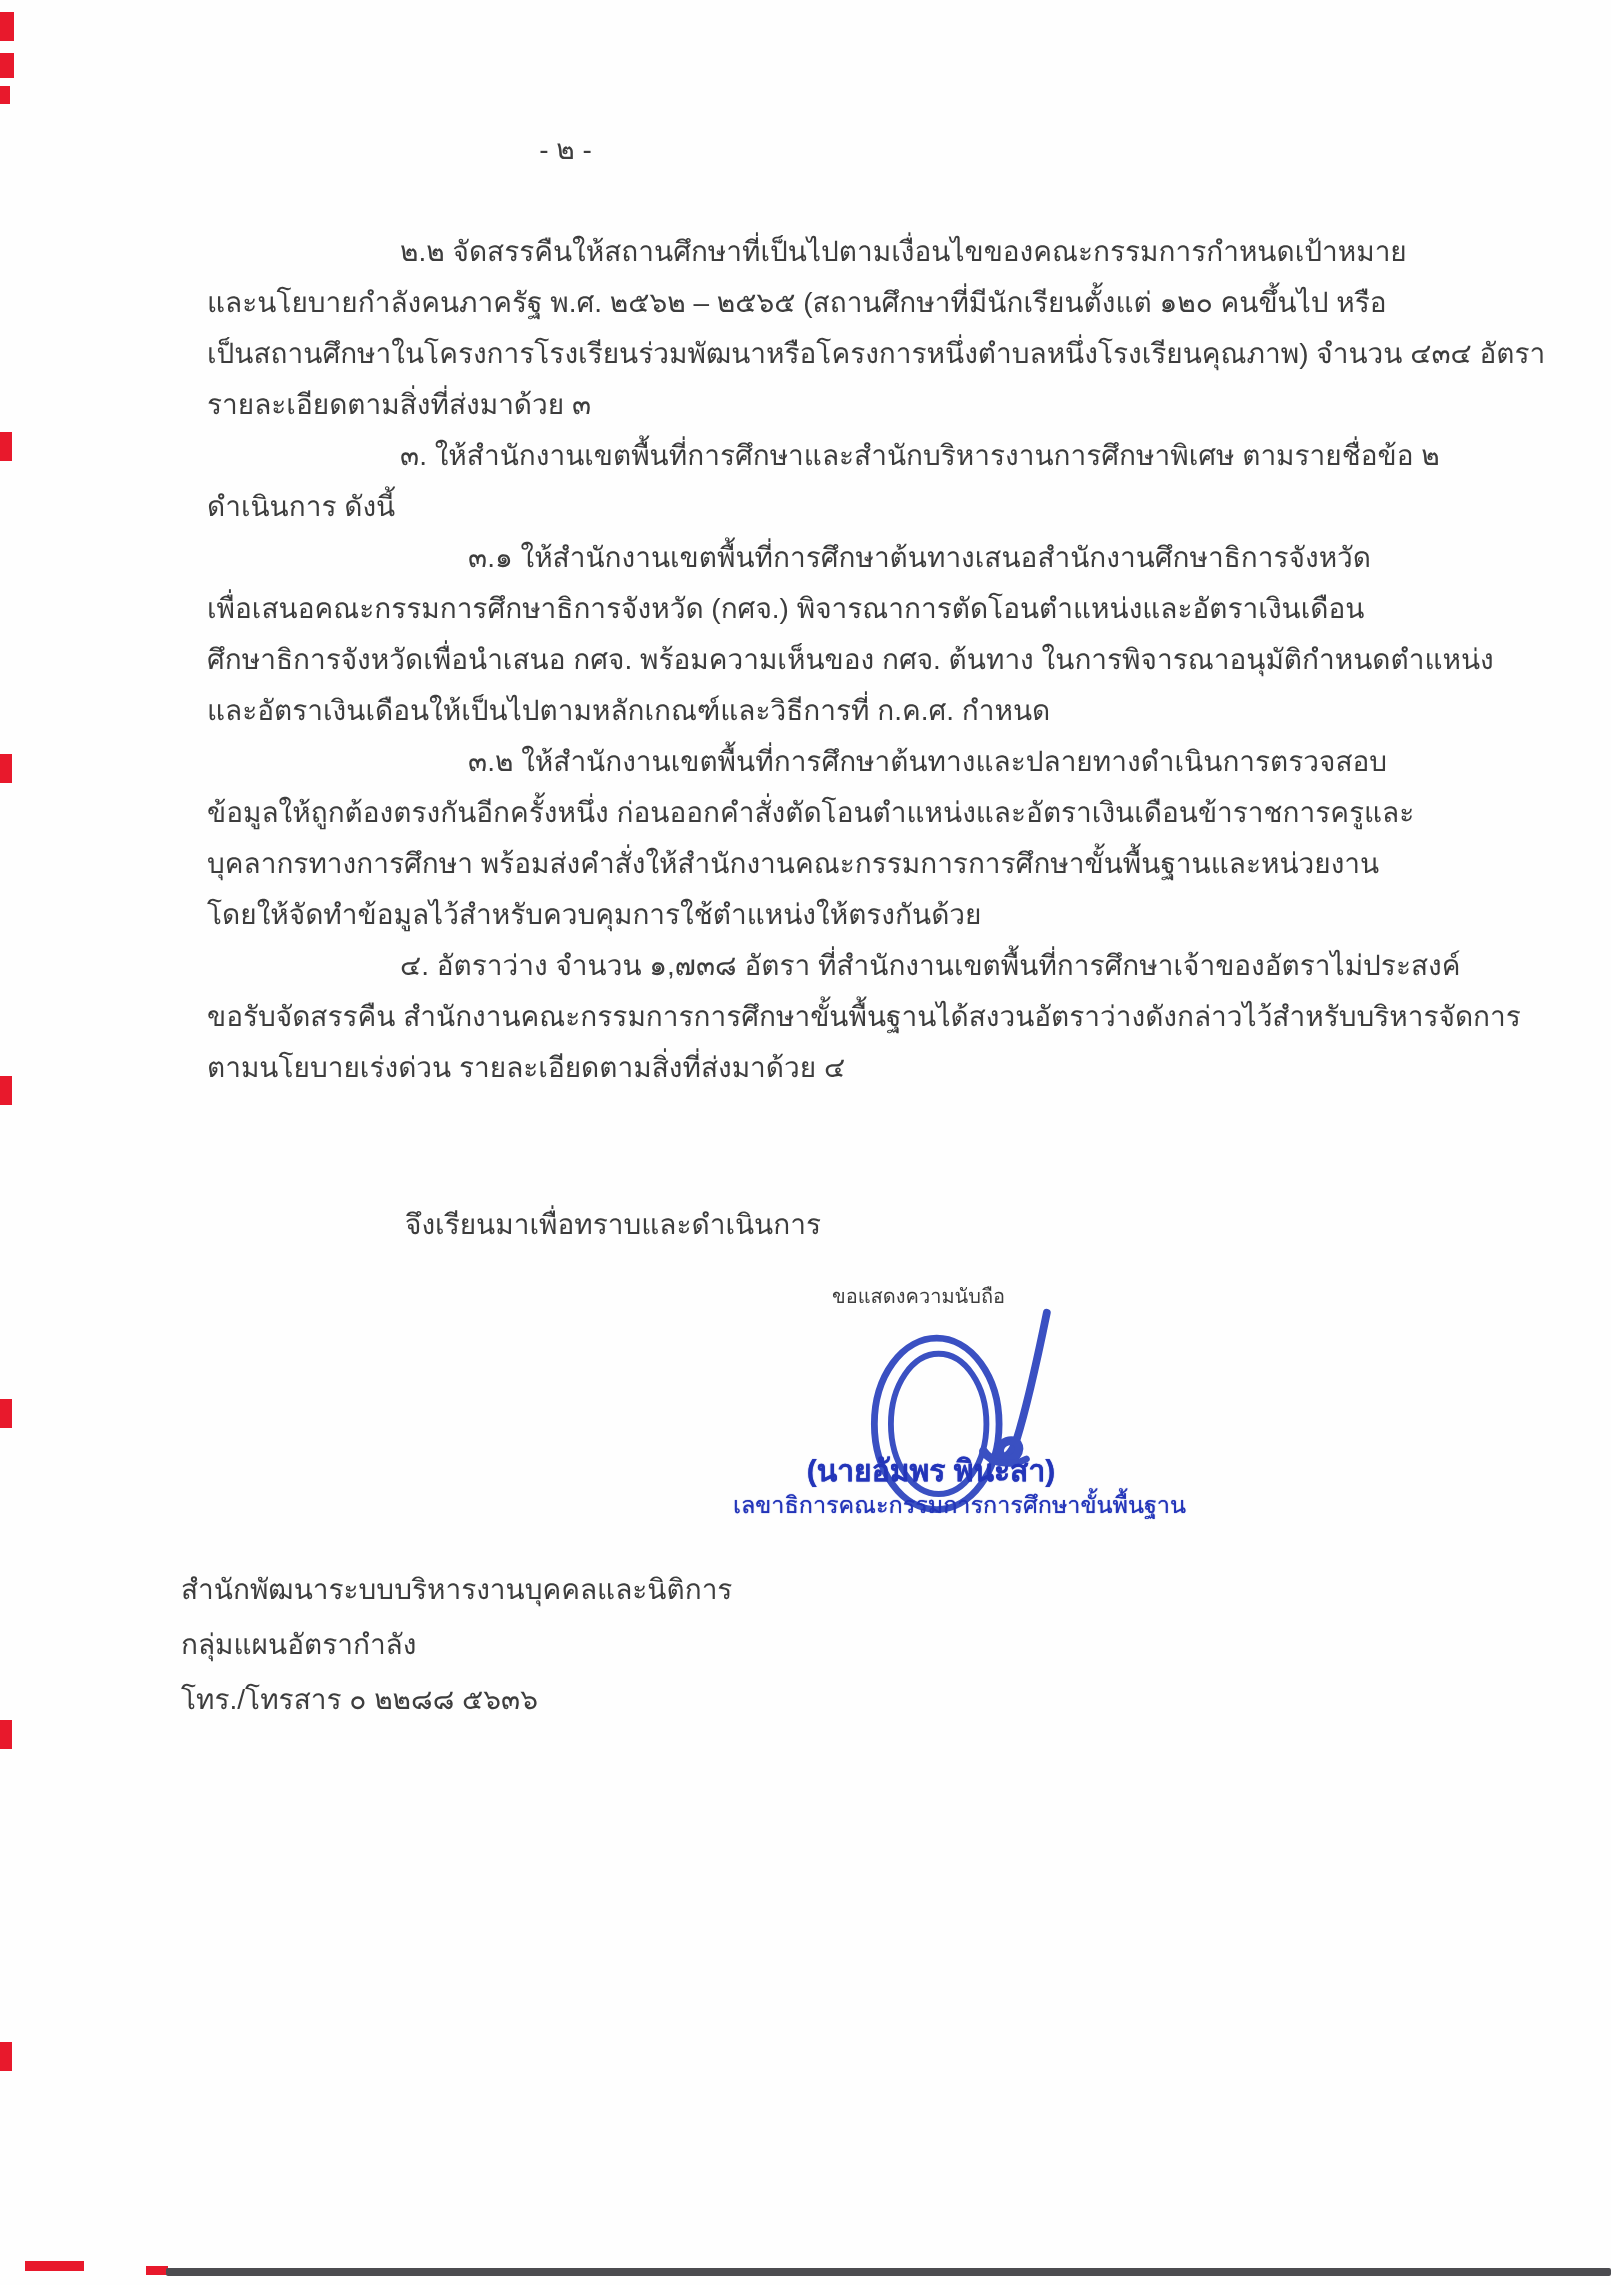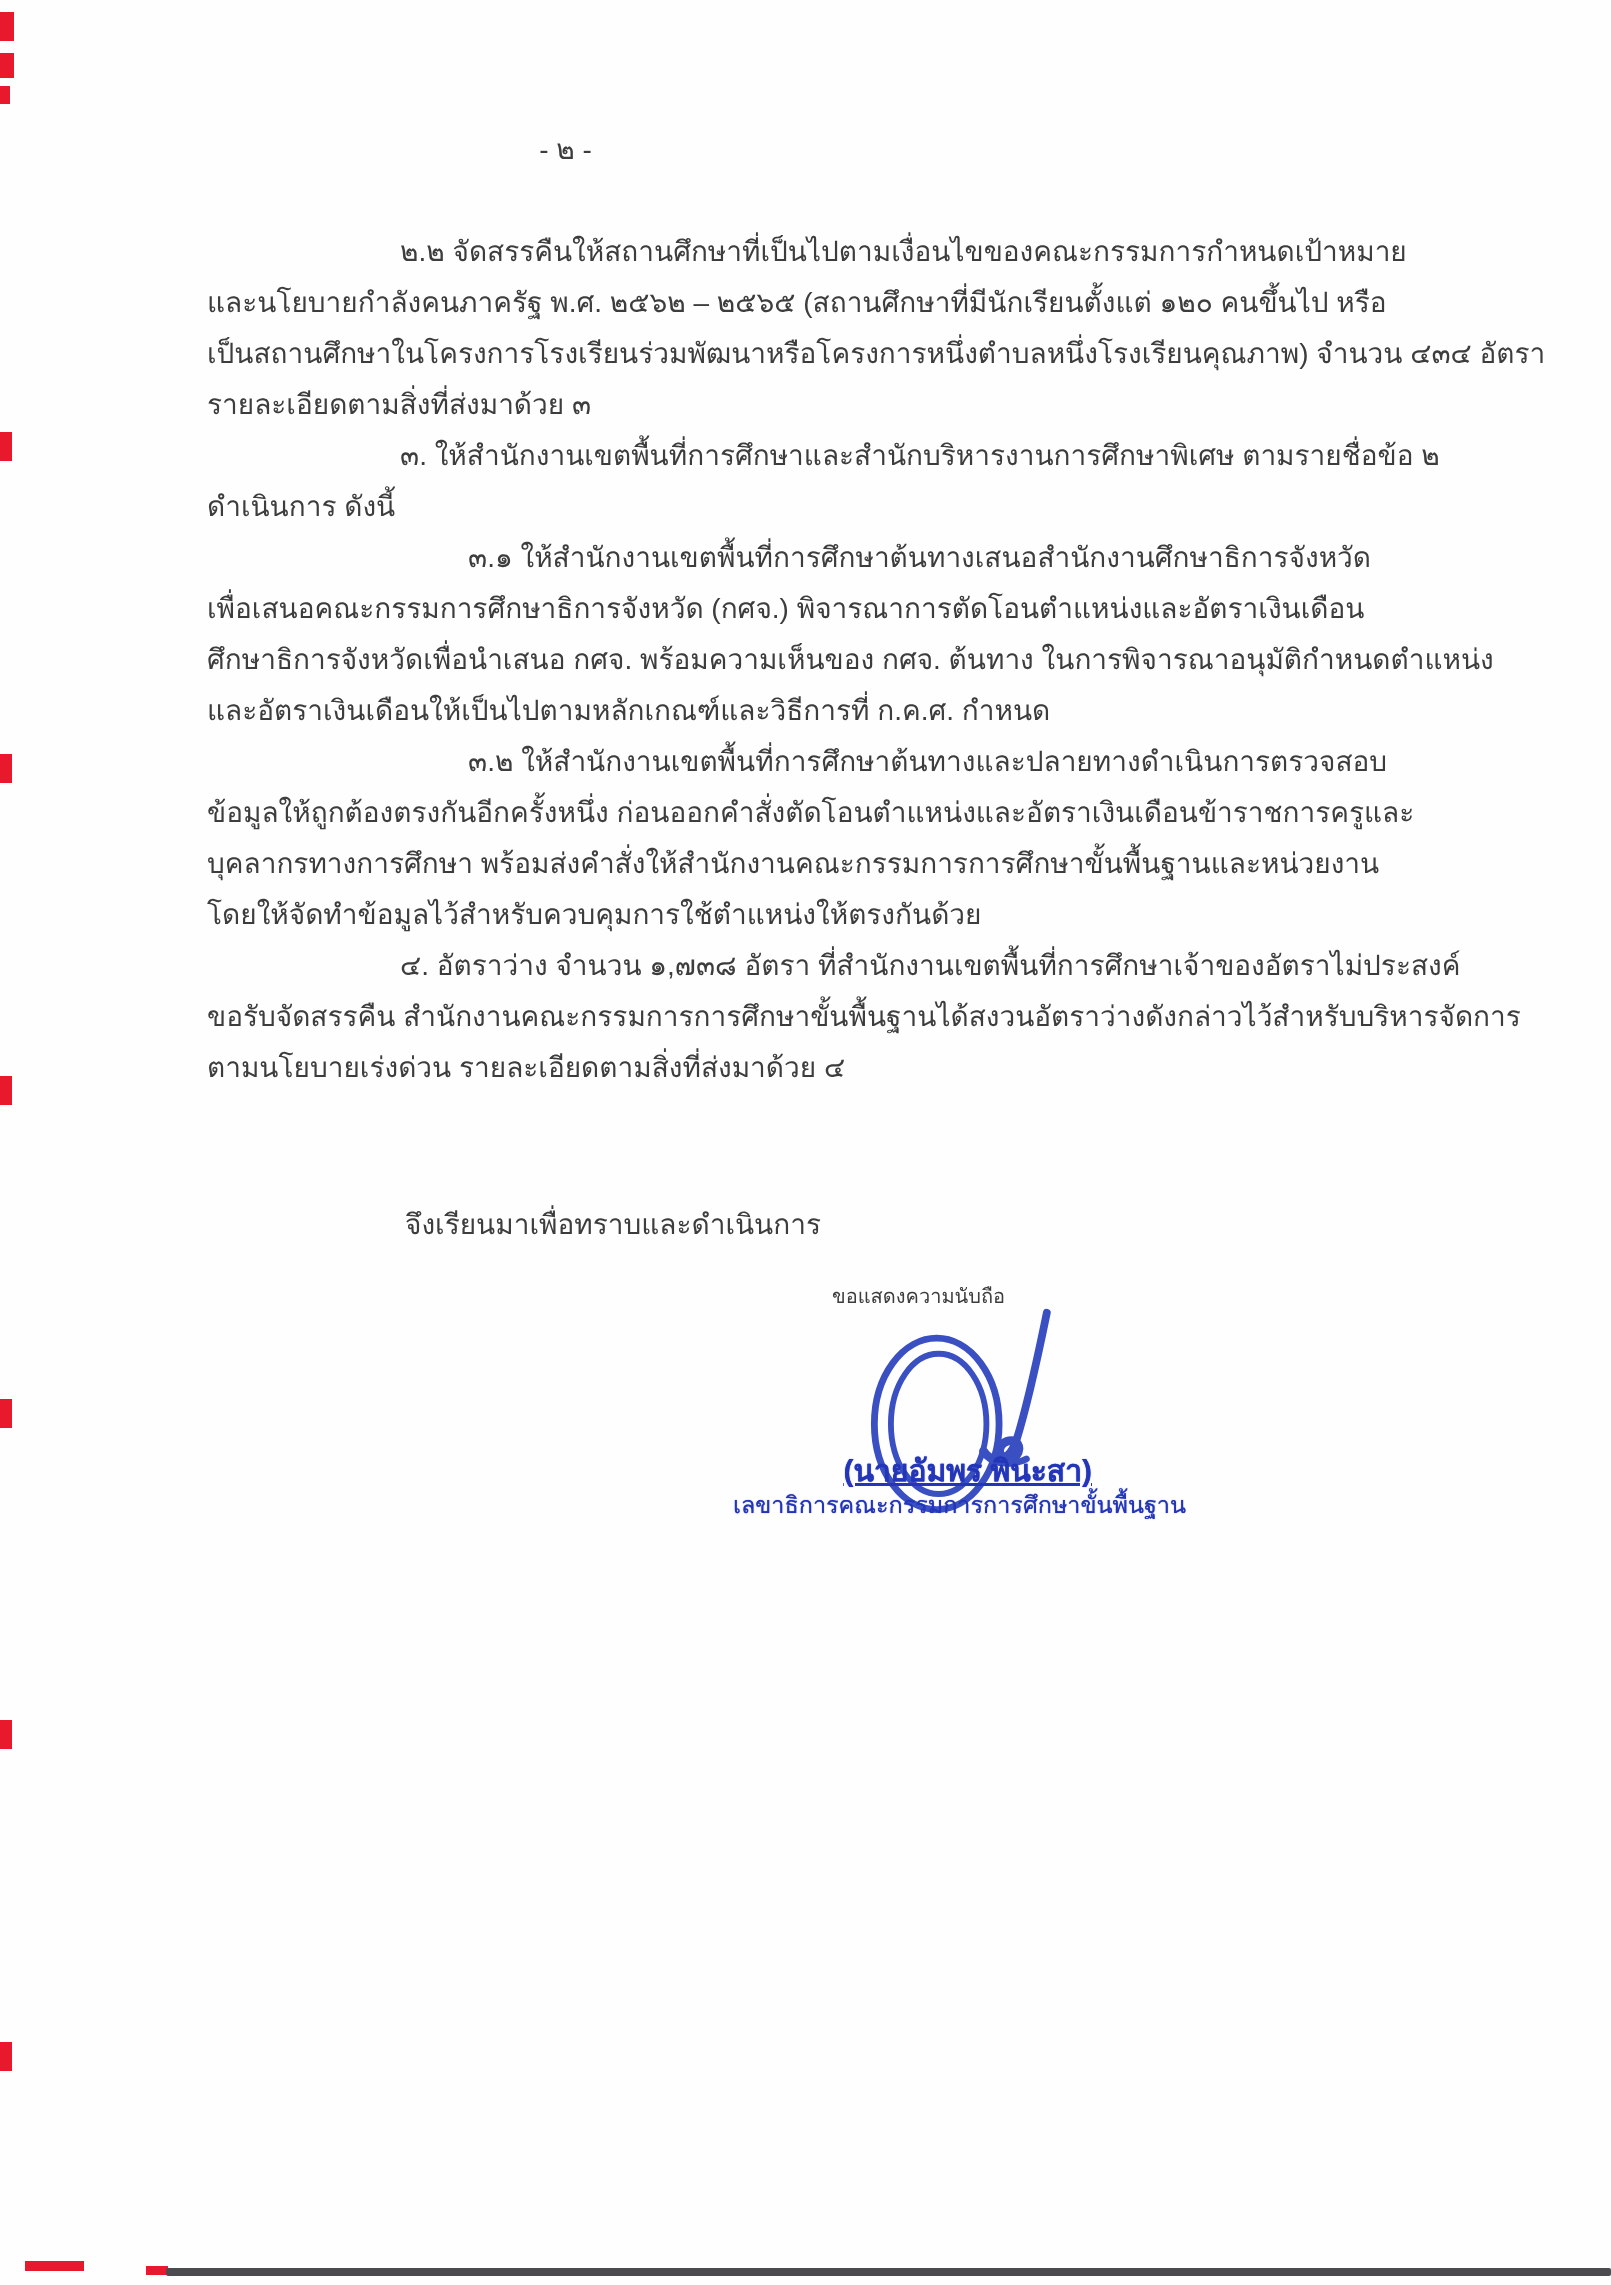--- a/index.html
+++ b/index.html
@@ -33,24 +33,23 @@
   .salutation{
     position:absolute;top:1280px;left:832px;
     font-size:20px;color:var(--ink,#3d3d3d);white-space:nowrap;
   }
   .signature-ink{
     position:absolute;top:1305px;left:847px;width:234px;height:229px;
     color:var(--signature-blue,#3a50c2);
   }
   .signer-name{
     position:absolute;top:1447px;left:770px;width:322px;
-    text-align:right;font-size:30px;font-weight:bold;
+    text-align:center;font-size:30px;font-weight:bold;
     color:var(--stamp-blue,#2335b9);white-space:nowrap;
     text-shadow:0 0 1px var(--stamp-blue,#2335b9);
-    text-decoration:underline;
   }
   .signer-title{
     position:absolute;top:1486px;left:733px;width:396px;
     text-align:center;font-size:23.4px;font-weight:normal;
     color:var(--stamp-blue,#2335b9);white-space:nowrap;
     filter:blur(0.4px);
     text-shadow:0 0 1px var(--stamp-blue,#2335b9);
   }
   
   .footer-block{
@@ -101,20 +100,25 @@
       <ellipse cx="94" cy="122" rx="49" ry="72" stroke-width="6"></ellipse>
       <path d="M205 8 C 196 52, 186 100, 174 138 C 169 152, 162 160, 152 156" stroke-width="8"></path>
       <path d="M140 150 c 8 12, 26 14, 34 4 c 6 -8, 0 -18, -10 -14 c -8 3, -10 12, -4 16" stroke-width="9"></path>
       <path d="M150 160 q 18 6 34 -2" stroke-width="7"></path>
     </g>
   </svg>
 
   <div class="signer-name">(นายอัมพร พินะสา)</div>
   <div class="signer-title">เลขาธิการคณะกรรมการการศึกษาขั้นพื้นฐาน</div>
 
+  <div class="footer-block">
+    <div>สำนักพัฒนาระบบบริหารงานบุคคลและนิติการ</div>
+    <div>กลุ่มแผนอัตรากำลัง</div>
+    <div>โทร./โทรสาร ๐ ๒๒๘๘ ๕๖๓๖</div>
+  </div>
 
   <div class="red-mark" style="left:0;top:11.7px;width:13.7px;height:29px;"></div>
   <div class="red-mark" style="left:0;top:53px;width:13.7px;height:25px;"></div>
   <div class="red-mark" style="left:0;top:86px;width:9.8px;height:17.6px;"></div>
   <div class="red-mark" style="left:0;top:432px;width:11.7px;height:29px;"></div>
   <div class="red-mark" style="left:0;top:754px;width:11.7px;height:29px;"></div>
   <div class="red-mark" style="left:0;top:1076px;width:11.7px;height:29px;"></div>
   <div class="red-mark" style="left:0;top:1399px;width:11.7px;height:29px;"></div>
   <div class="red-mark" style="left:0;top:1720px;width:11.7px;height:29px;"></div>
   <div class="red-mark" style="left:0;top:2042px;width:11.7px;height:29px;"></div>

